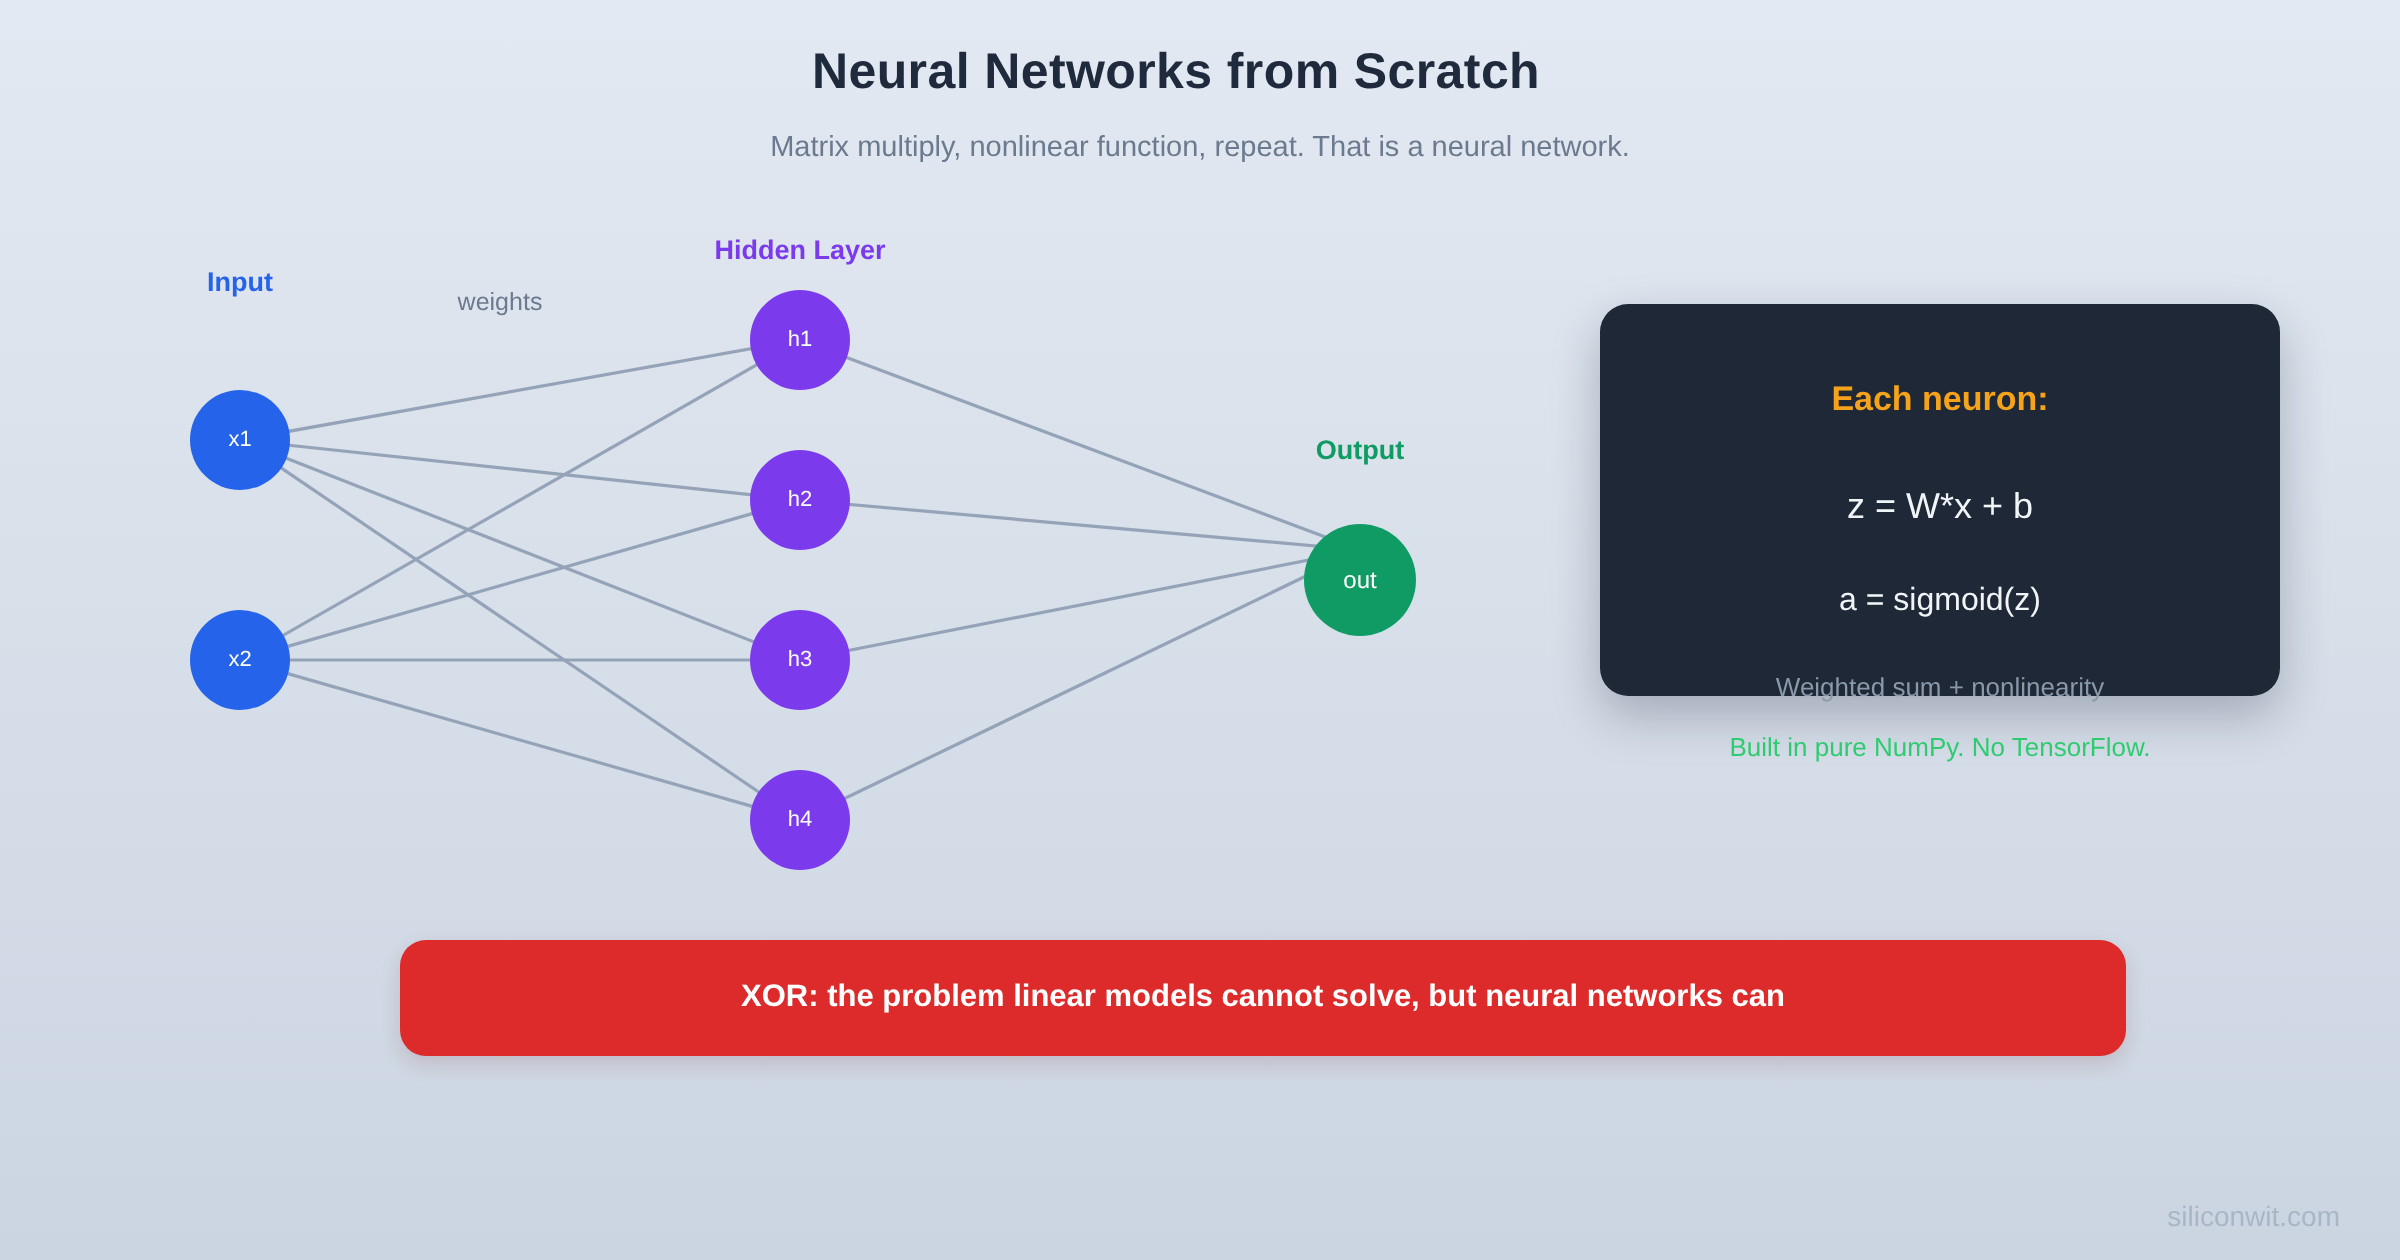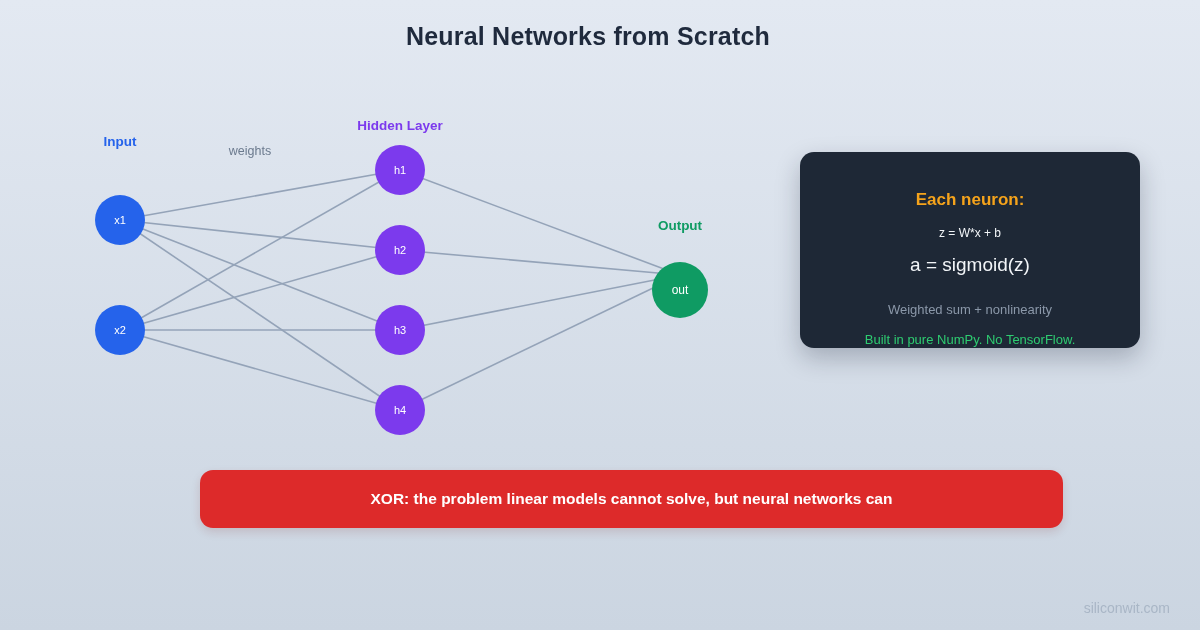--- a/index.html
+++ b/index.html
@@ -43,42 +43,43 @@
     position: absolute; transform: translate(-50%, -50%);
     font-size: 12.5px; color: var(--subtitle, #6b7a8e); white-space: nowrap;
   }
   .neuron-card {
     position: absolute; left: 800px; top: 152px; width: 340px; height: 196px;
     box-sizing: border-box; padding-top: 38px;
     background: var(--card-bg, #1e2836); border-radius: 14px;
     text-align: center; box-shadow: 0 10px 24px rgba(15, 23, 42, 0.25);
   }
   .neuron-card .card-title { font-size: 17px; font-weight: bold; color: var(--card-title, #f5a31b); }
-  .neuron-card .card-eq1 { margin-top: 16px; font-size: 12px; color: var(--card-eq, #f2f5f8); text-align: center; }
-  .neuron-card .card-eq2 { margin-top: 14px; font-size: 19px; color: var(--card-eq, #f2f5f8); }
+  .neuron-card .card-eq1 { margin-top: 33px; font-size: 18px; color: var(--card-eq, #f2f5f8); text-align: center; }
+  .neuron-card .card-eq2 { margin-top: 28px; font-size: 16px; color: var(--card-eq, #f2f5f8); }
   .neuron-card .card-hint { margin-top: 26px; font-size: 13px; color: var(--card-hint, #8b98a9); }
   .neuron-card .card-footer { margin-top: 15px; font-size: 13px; color: var(--card-footer, #2ecc71); }
   .xor-banner {
     position: absolute; left: 200px; top: 470px; width: 863px; height: 58px;
     background: var(--banner-bg, #dd2a2a); border-radius: 13px;
     display: flex; align-items: center; justify-content: center;
     color: var(--banner-text, #ffffff); font-size: 15.5px; font-weight: bold;
     box-shadow: 0 4px 10px rgba(120, 20, 20, 0.15);
   }
   .watermark {
     position: absolute; right: 30px; top: 600px;
     font-size: 14px; color: var(--watermark, #a9b6c6);
   }
 </style>
 </head>
 <body>
 
 <div class="canvas">
 
   <div class="page-title">Neural Networks from Scratch</div>
+  <div class="page-subtitle">Matrix multiply, nonlinear function, repeat. That is a neural network.</div>
 
   <svg class="net" width="1200" height="630">
     <line x1="120" y1="220" x2="400" y2="170"></line>
     <line x1="120" y1="220" x2="400" y2="250"></line>
     <line x1="120" y1="220" x2="400" y2="330"></line>
     <line x1="120" y1="220" x2="400" y2="410"></line>
     <line x1="120" y1="330" x2="400" y2="170"></line>
     <line x1="120" y1="330" x2="400" y2="250"></line>
     <line x1="120" y1="330" x2="400" y2="330"></line>
     <line x1="120" y1="330" x2="400" y2="410"></line>

